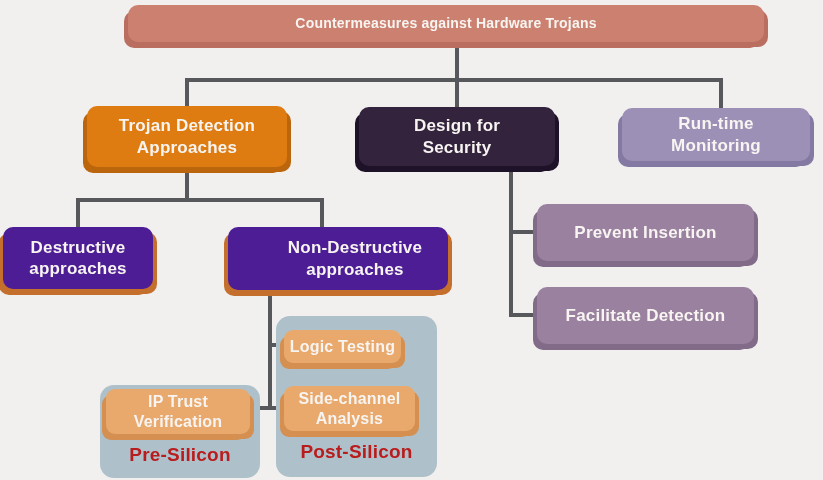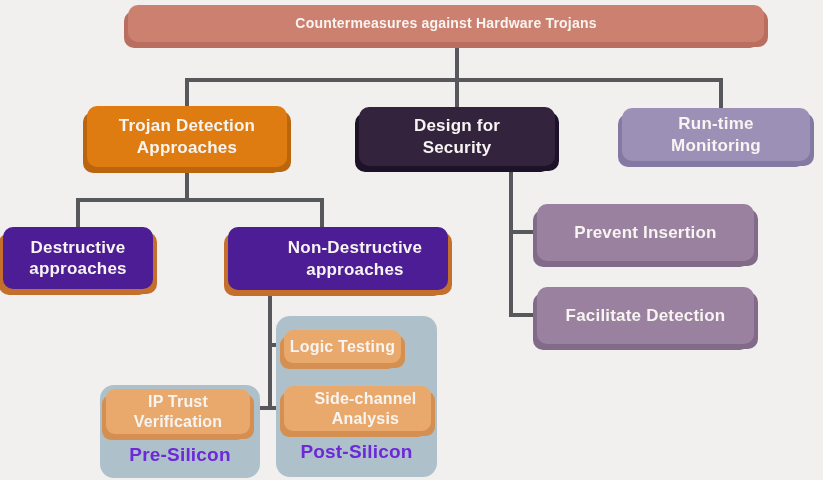--- a/index.html
+++ b/index.html
@@ -74,38 +74,38 @@
   .node.prevent { left: 537px; top: 204px; width: 217px; height: 57px; }
   .node.facilitate { left: 537px; top: 287px; width: 217px; height: 57px; }
   .node.light-orange {
     background: #e9a96c;
     box-shadow: 4px 5px 0 #d58f51, -4px 6px 0 #d58f51;
     font-size: 16px;
     border-radius: 9px;
   }
   .node.ip-trust { left: 106px; top: 389px; width: 144px; height: 45px; }
   .node.logic { left: 284px; top: 330px; width: 117px; height: 33px; }
-  .node.side-channel { left: 284px; top: 386px; width: 131px; height: 45px; padding-left: 16px; }
+  .node.side-channel { left: 284px; top: 386px; width: 131px; height: 45px; }
   
   .group {
     position: absolute;
     z-index: 1;
     background: #aec1ca;
     border-radius: 14px;
   }
   .group.pre { left: 100px; top: 385px; width: 160px; height: 93px; }
   .group.post { left: 276px; top: 316px; width: 161px; height: 161px; }
   .group-label {
     position: absolute;
     z-index: 2;
     text-align: center;
     font-weight: bold;
     font-size: 19px;
     letter-spacing: 0.2px;
-    color: #6d28d9;
+    color: #b91c1c;
   }
   .group-label.pre-label { left: 100px; top: 444px; width: 160px; }
   .group-label.post-label { left: 276px; top: 441px; width: 161px; }
 </style>
 </head>
 <body>
 
 <div class="canvas">
 
   <div class="line" style="left:455px; top:38px; width:4px; height:72px;"></div>

